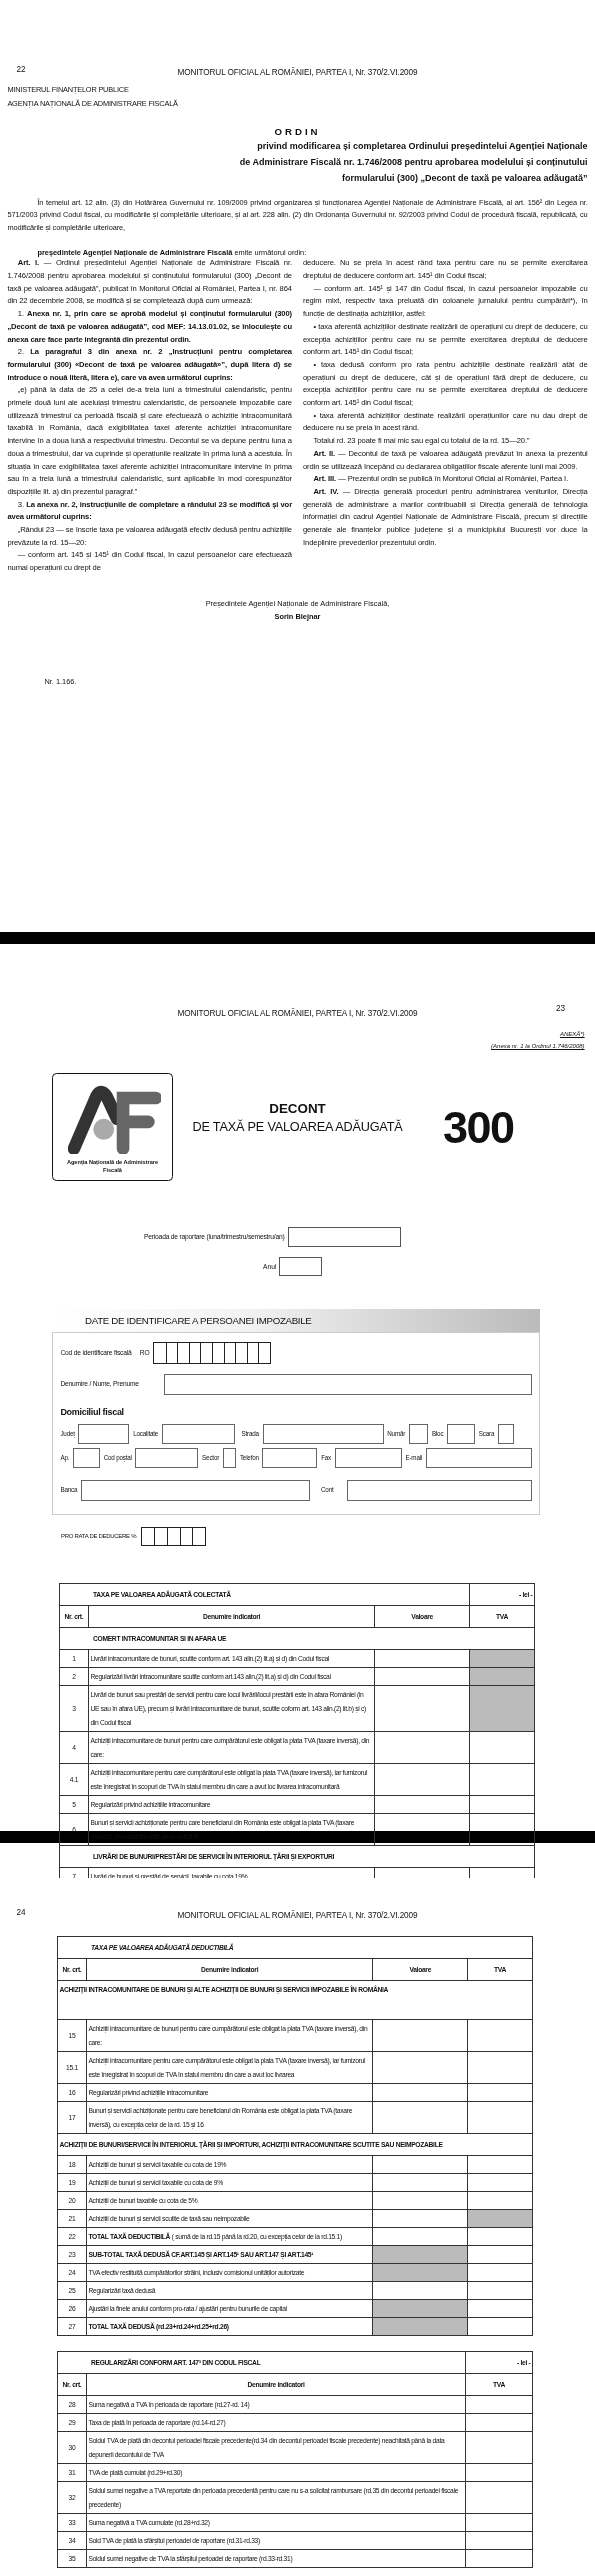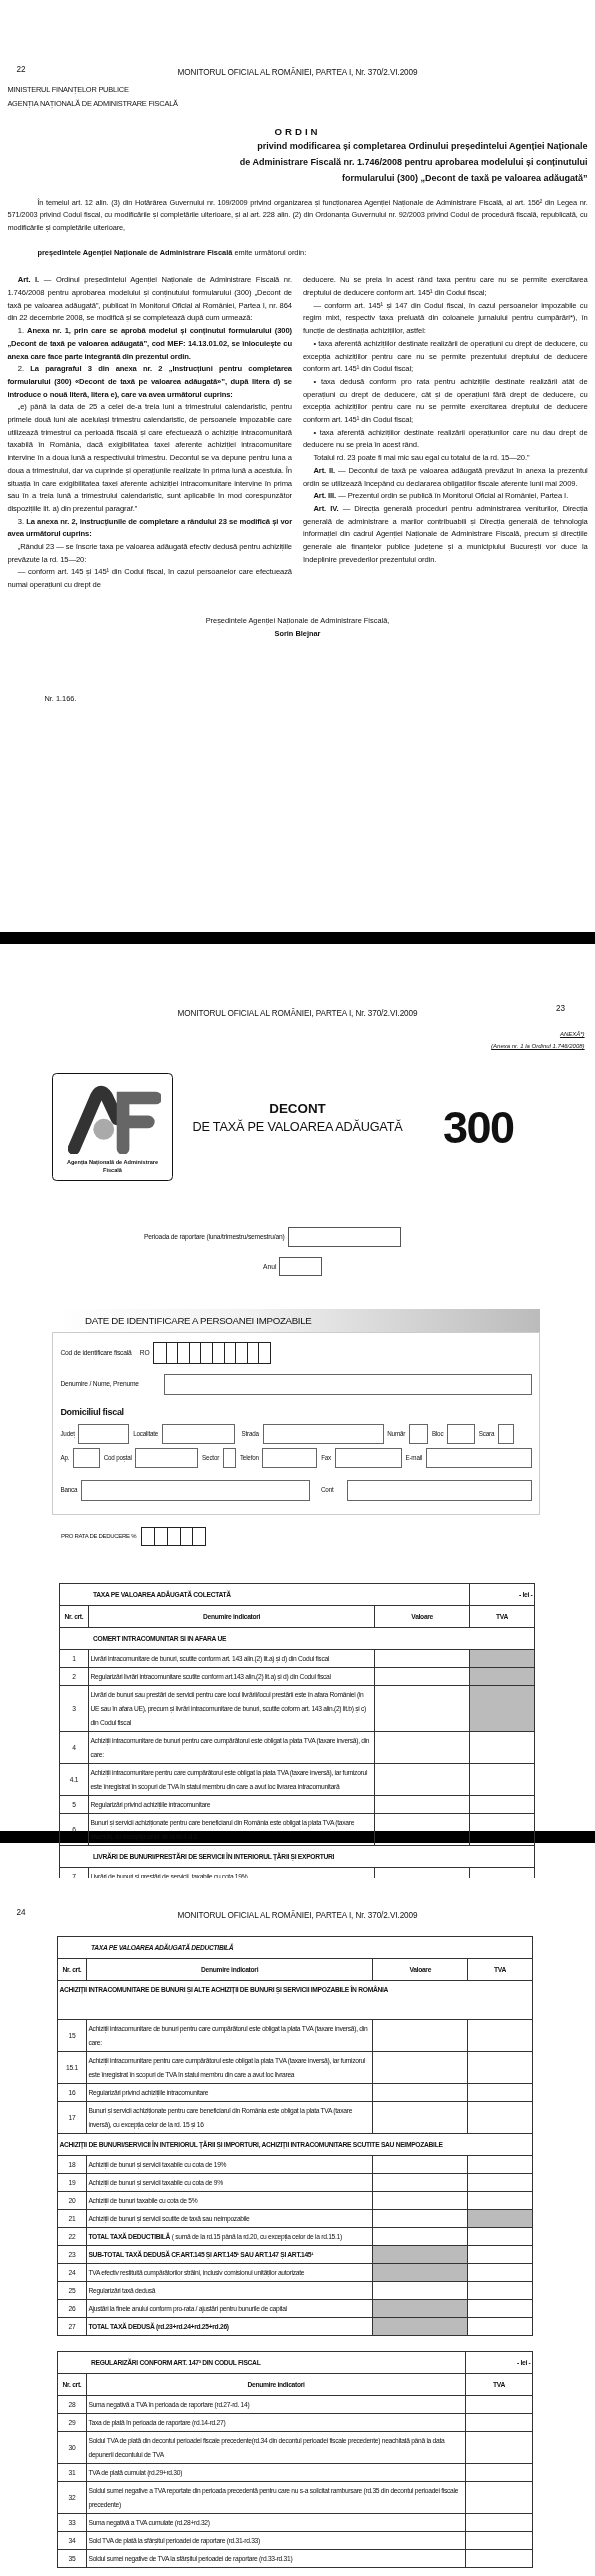--- a/index.html
+++ b/index.html
@@ -14,21 +14,21 @@
   .running-head { text-align: center; font-size: 8.2px; letter-spacing: -0.1px; margin-top: 35px; }
   #p22 .pg-num { left: 16.4px; top: 30px; }
   #p22 .running-head { padding-top: 33px; }
   .acte { text-align: center; font-weight: bold; font-size: 15.6px; letter-spacing: 5.2px; line-height: 21.6px; margin-top: 6px; }
   .ministry { font-size: 7.4px; margin-top: 4.5px; line-height: 14px; letter-spacing: -0.2px; }
   .ordin-title { text-align: center; font-weight: bold; font-size: 9.7px; letter-spacing: 3px; margin-top: 15px; }
   .ordin-sub { text-align: right; font-weight: bold; font-size: 9px; line-height: 15.6px; margin-top: 1.5px; }
   .intro { margin-top: 10.4px; font-size: 7.4px; line-height: 12.7px; text-align: justify; text-indent: 30px; letter-spacing: -0.1px; }
   .emite { margin-top: 13.4px; font-size: 7.4px; padding-left: 30px; }
   .emite b { font-weight: bold; }
-  .cols { display: flex; gap: 11px; margin-top: 17px; }
+  .cols { display: flex; gap: 11px; margin-top: 0; }
   .col { flex: 1; font-size: 7.6px; line-height: 12.7px; text-align: justify; letter-spacing: -0.1px; }
   .col p { text-indent: 10.4px; }
   .col .nb { text-indent: 0; }
   .signature { text-align: center; font-size: 7.4px; margin-top: 22px; line-height: 13.4px; }
   .signature b { font-weight: bold; }
   .dateline { margin-top: 52px; padding-left: 37px; font-size: 7.4px; line-height: 12.7px; }
 
   
   #p23 { height: 852px; }
   #p23 .running-head { padding-top: 30px; }
@@ -125,21 +125,21 @@
       <p><span>1. </span><b>Anexa nr. 1, prin care se aprobă modelul și conținutul formularului (300) „Decont de taxă pe valoarea adăugată”, cod MEF: 14.13.01.02, se înlocuiește cu anexa care face parte integrantă din prezentul ordin.</b></p>
       <p><span>2. </span><b>La paragraful 3 din anexa nr. 2 „Instrucțiuni pentru completarea formularului (300) «Decont de taxă pe valoarea adăugată»”, după litera d) se introduce o nouă literă, litera e), care va avea următorul cuprins:</b></p>
       <p>„e) până la data de 25 a celei de-a treia luni a trimestrului calendaristic, pentru primele două luni ale aceluiași trimestru calendaristic, de persoanele impozabile care utilizează trimestrul ca perioadă fiscală și care efectuează o achiziție intracomunitară taxabilă în România, dacă exigibilitatea taxei aferente achiziției intracomunitare intervine în a doua lună a respectivului trimestru. Decontul se va depune pentru luna a doua a trimestrului, dar va cuprinde și operațiunile realizate în prima lună a acestuia. În situația în care exigibilitatea taxei aferente achiziției intracomunitare intervine în prima sau în a treia lună a trimestrului calendaristic, sunt aplicabile în mod corespunzător dispozițiile lit. a) din prezentul paragraf.”</p>
       <p><span>3. </span><b>La anexa nr. 2, instrucțiunile de completare a rândului 23 se modifică și vor avea următorul cuprins:</b></p>
       <p>„Rândul 23 — se înscrie taxa pe valoarea adăugată efectiv dedusă pentru achizițiile prevăzute la rd. 15—20:</p>
       <p>— conform art. 145 și 145¹ din Codul fiscal, în cazul persoanelor care efectuează numai operațiuni cu drept de</p>
     </div>
     <div class="col">
       <p class="nb">deducere. Nu se preia în acest rând taxa pentru care nu se permite exercitarea dreptului de deducere conform art. 145¹ din Codul fiscal;</p>
       <p>— conform art. 145¹ și 147 din Codul fiscal, în cazul persoanelor impozabile cu regim mixt, respectiv taxa preluată din coloanele jurnalului pentru cumpărări*), în funcție de destinația achizițiilor, astfel:</p>
-      <p>• taxa aferentă achizițiilor destinate realizării de operațiuni cu drept de deducere, cu excepția achizițiilor pentru care nu se permite prezentului dreptului de deducere conform art. 145¹ din Codul fiscal;</p>
+      <p>• taxa aferentă achizițiilor destinate realizării de operațiuni cu drept de deducere, cu excepția achizițiilor pentru care nu se permite exercitarea dreptului de deducere conform art. 145¹ din Codul fiscal;</p>
       <p>• taxa dedusă conform pro rata pentru achizițiile destinate realizării atât de operațiuni cu drept de deducere, cât și de operațiuni fără drept de deducere, cu excepția achizițiilor pentru care nu se permite exercitarea dreptului de deducere conform art. 145¹ din Codul fiscal;</p>
       <p>• taxa aferentă achizițiilor destinate realizării operațiunilor care nu dau drept de deducere nu se preia în acest rând.</p>
       <p>Totalul rd. 23 poate fi mai mic sau egal cu totalul de la rd. 15—20.”</p>
       <p><b>Art. II.</b><span> — Decontul de taxă pe valoarea adăugată prevăzut în anexa la prezentul ordin se utilizează începând cu declararea obligațiilor fiscale aferente lunii mai 2009.</span></p>
       <p><b>Art. III.</b><span> — Prezentul ordin se publică în Monitorul Oficial al României, Partea I.</span></p>
       <p><b>Art. IV.</b><span> — Direcția generală proceduri pentru administrarea veniturilor, Direcția generală de administrare a marilor contribuabili și Direcția generală de tehnologia informației din cadrul Agenției Naționale de Administrare Fiscală, precum și direcțiile generale ale finanțelor publice județene și a municipiului București vor duce la îndeplinire prevederilor prezentului ordin.</span></p>
     </div>
   </div>
 
   <div class="signature">

